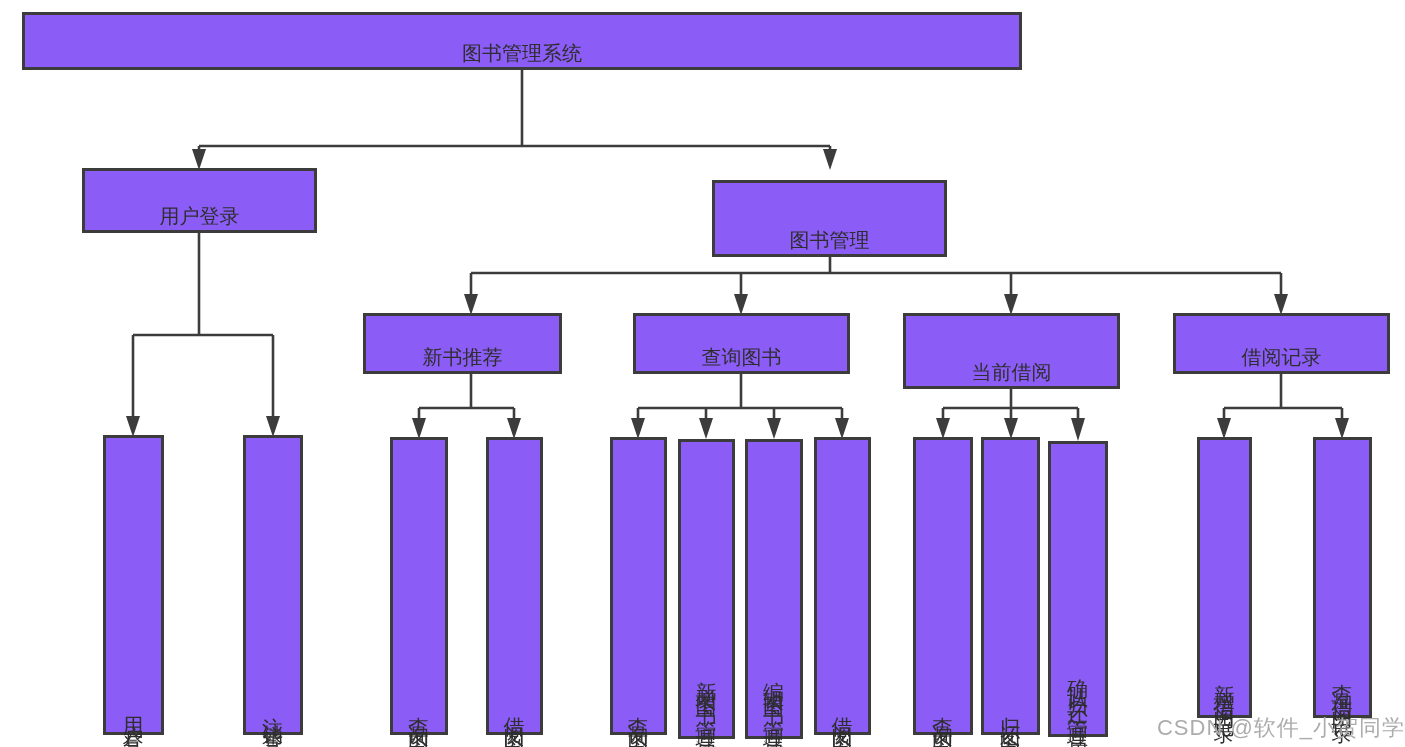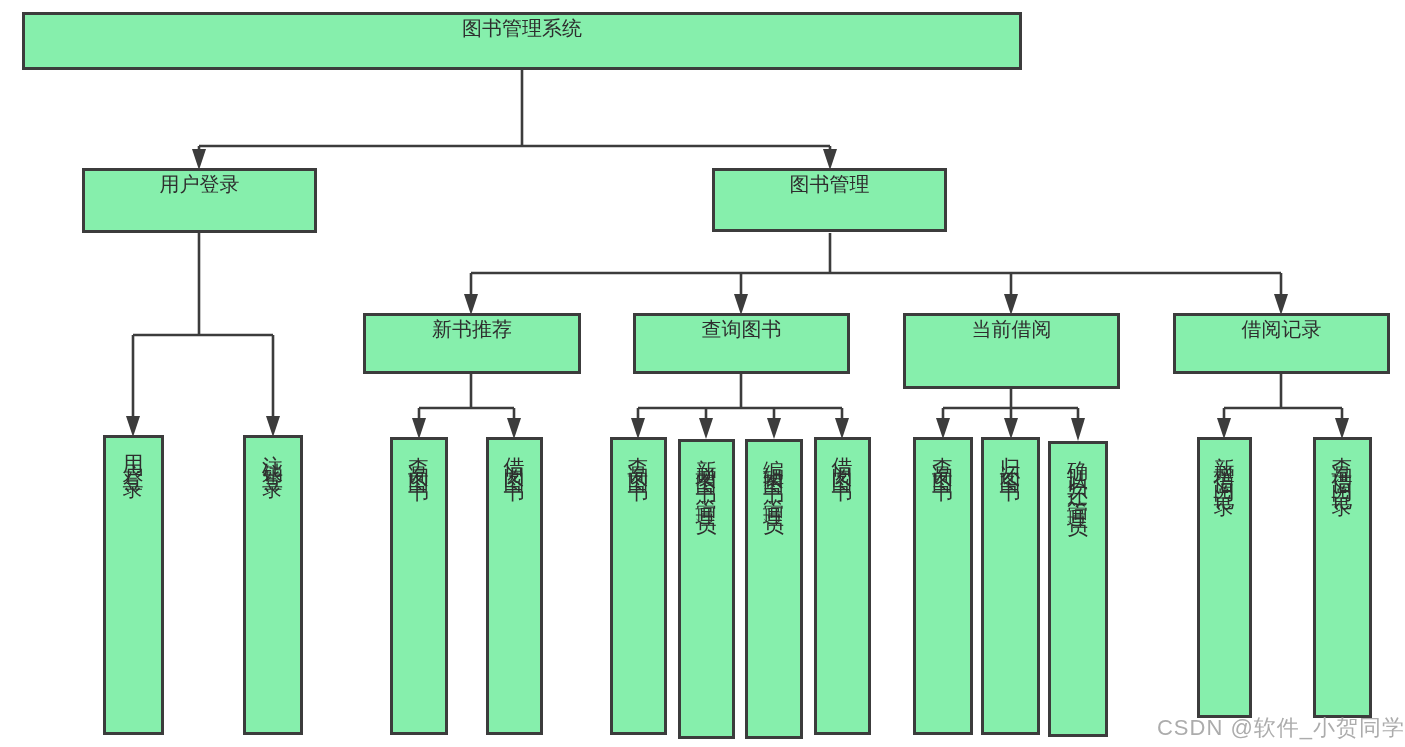--- a/index.html
+++ b/index.html
@@ -14,22 +14,22 @@
     background:#ffffff;
     font-family:"Liberation Sans",sans-serif;
     overflow:hidden;
   }
   .wires{position:absolute;left:0;top:0;}
   .wires .ln{stroke:var(--line-color);stroke-width:2.6;fill:none;}
   .wires .ar{fill:var(--line-color);stroke:none;}
   .node{
     position:absolute;box-sizing:border-box;
     border:3px solid var(--line-color);
-    background:#86efac;
-    display:flex;align-items:flex-start;justify-content:center;
+    background:#8b5cf6;
+    display:flex;align-items:flex-end;justify-content:center;
     color:var(--text-color);
     font-size:20px;
     text-align:center;
   }
   .node .vtext{
     writing-mode:vertical-rl;
     text-orientation:mixed;
     font-size:21px;
     line-height:1;
     letter-spacing:8px;
@@ -111,25 +111,25 @@
     <polygon class="ar" points="1335,418 1349,418 1342,439"></polygon>
   </svg>
 
   <div class="node" style="left:22px;top:12px;width:1000px;height:58px;">
     <span>图书管理系统</span>
   </div>
 
   <div class="node" style="left:82px;top:168px;width:235px;height:65px;">
     <span>用户登录</span>
   </div>
-  <div class="node" style="left:712px;top:168px;width:235px;height:64px;">
+  <div class="node" style="left:712px;top:180px;width:235px;height:77px;">
     <span>图书管理</span>
   </div>
 
-  <div class="node" style="left:363px;top:313px;width:218px;height:61px;">
+  <div class="node" style="left:363px;top:313px;width:199px;height:61px;">
     <span>新书推荐</span>
   </div>
   <div class="node" style="left:633px;top:313px;width:217px;height:61px;">
     <span>查询图书</span>
   </div>
   <div class="node" style="left:903px;top:313px;width:217px;height:76px;">
     <span>当前借阅</span>
   </div>
   <div class="node" style="left:1173px;top:313px;width:217px;height:61px;">
     <span>借阅记录</span>

